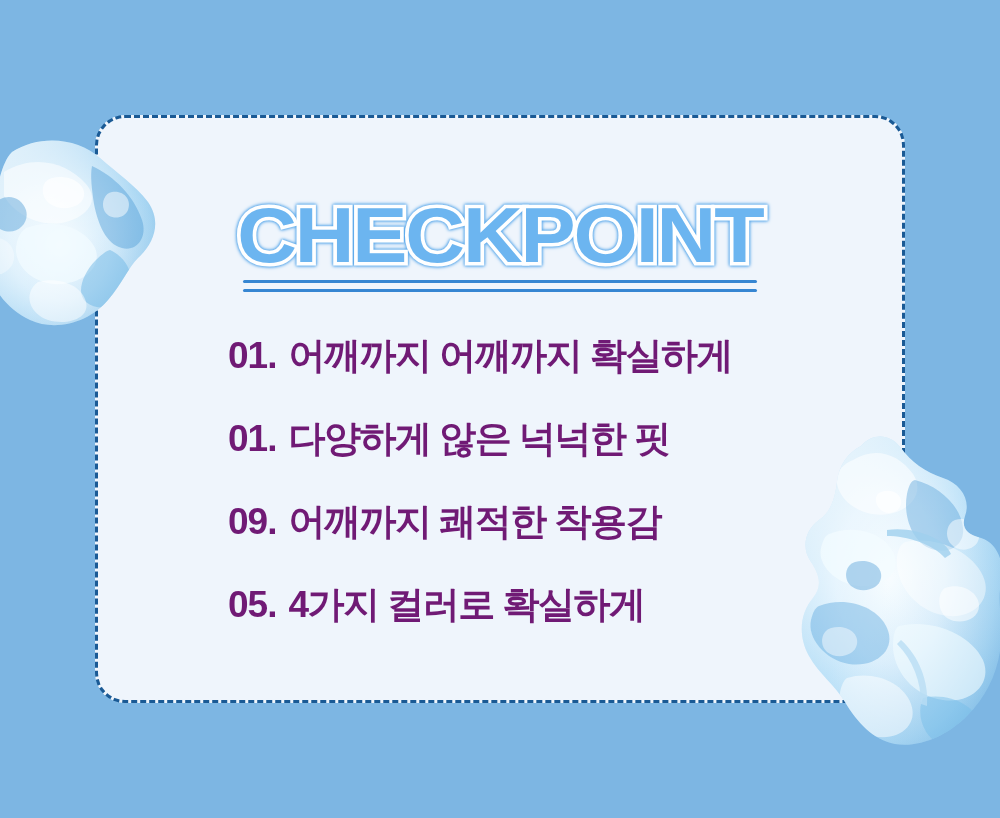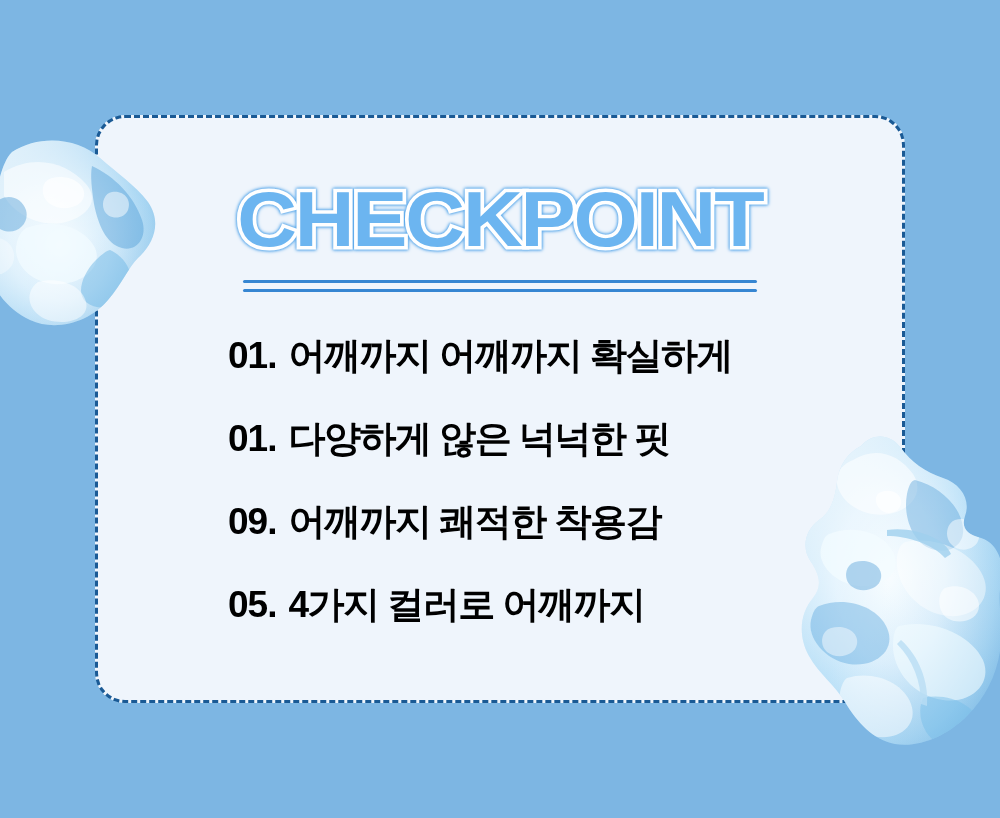--- a/index.html
+++ b/index.html
@@ -31,21 +31,21 @@
     background: #eff5fc;
     border: 3px dashed #1a5a95;
     border-radius: 30px;
     box-sizing: border-box;
   }
 
   
   #title-block {
     position: absolute;
     left: 95px;
-    top: 175px;
+    top: 191px;
     width: 810px;
     text-align: center;
   }
 
   #title {
     display: inline-block;
     position: relative;
     font-family: "Liberation Sans", sans-serif;
     font-weight: bold;
     font-size: 78px;
@@ -82,21 +82,21 @@
   #checklist {
     position: absolute;
     left: 228px;
     top: 334px;
     width: 600px;
   }
   .check-item {
     display: flex;
     align-items: baseline;
     height: 83px;
-    color: #000000;
+    color: #701a75;
     font-family: "Liberation Sans", sans-serif;
     font-weight: bold;
     font-size: 37px;
     line-height: 44px;
     letter-spacing: -1px;
     white-space: nowrap;
   }
   .check-num {
     margin-right: 12px;
     font-size: 37px;
@@ -141,21 +141,21 @@
       <span class="check-text">다양하게 않은 넉넉한 핏</span>
     </div>
 
     <div class="check-item">
       <span class="check-num">09.</span>
       <span class="check-text">어깨까지 쾌적한 착용감</span>
     </div>
 
     <div class="check-item">
       <span class="check-num">05.</span>
-      <span class="check-text">4가지 컬러로 어깨까지</span>
+      <span class="check-text">4가지 컬러로 확실하게</span>
     </div>
 
   </div>
 
   <div class="ice" id="ice-left">
     <svg viewBox="0 0 185 205" width="185" height="205" xmlns="http://www.w3.org/2000/svg">
       <defs>
         <radialGradient id="iceLgrad" cx="42%" cy="55%" r="72%">
           <stop offset="0%" stop-color="#f4fbff"></stop>
           <stop offset="38%" stop-color="#d4ecfb"></stop>

